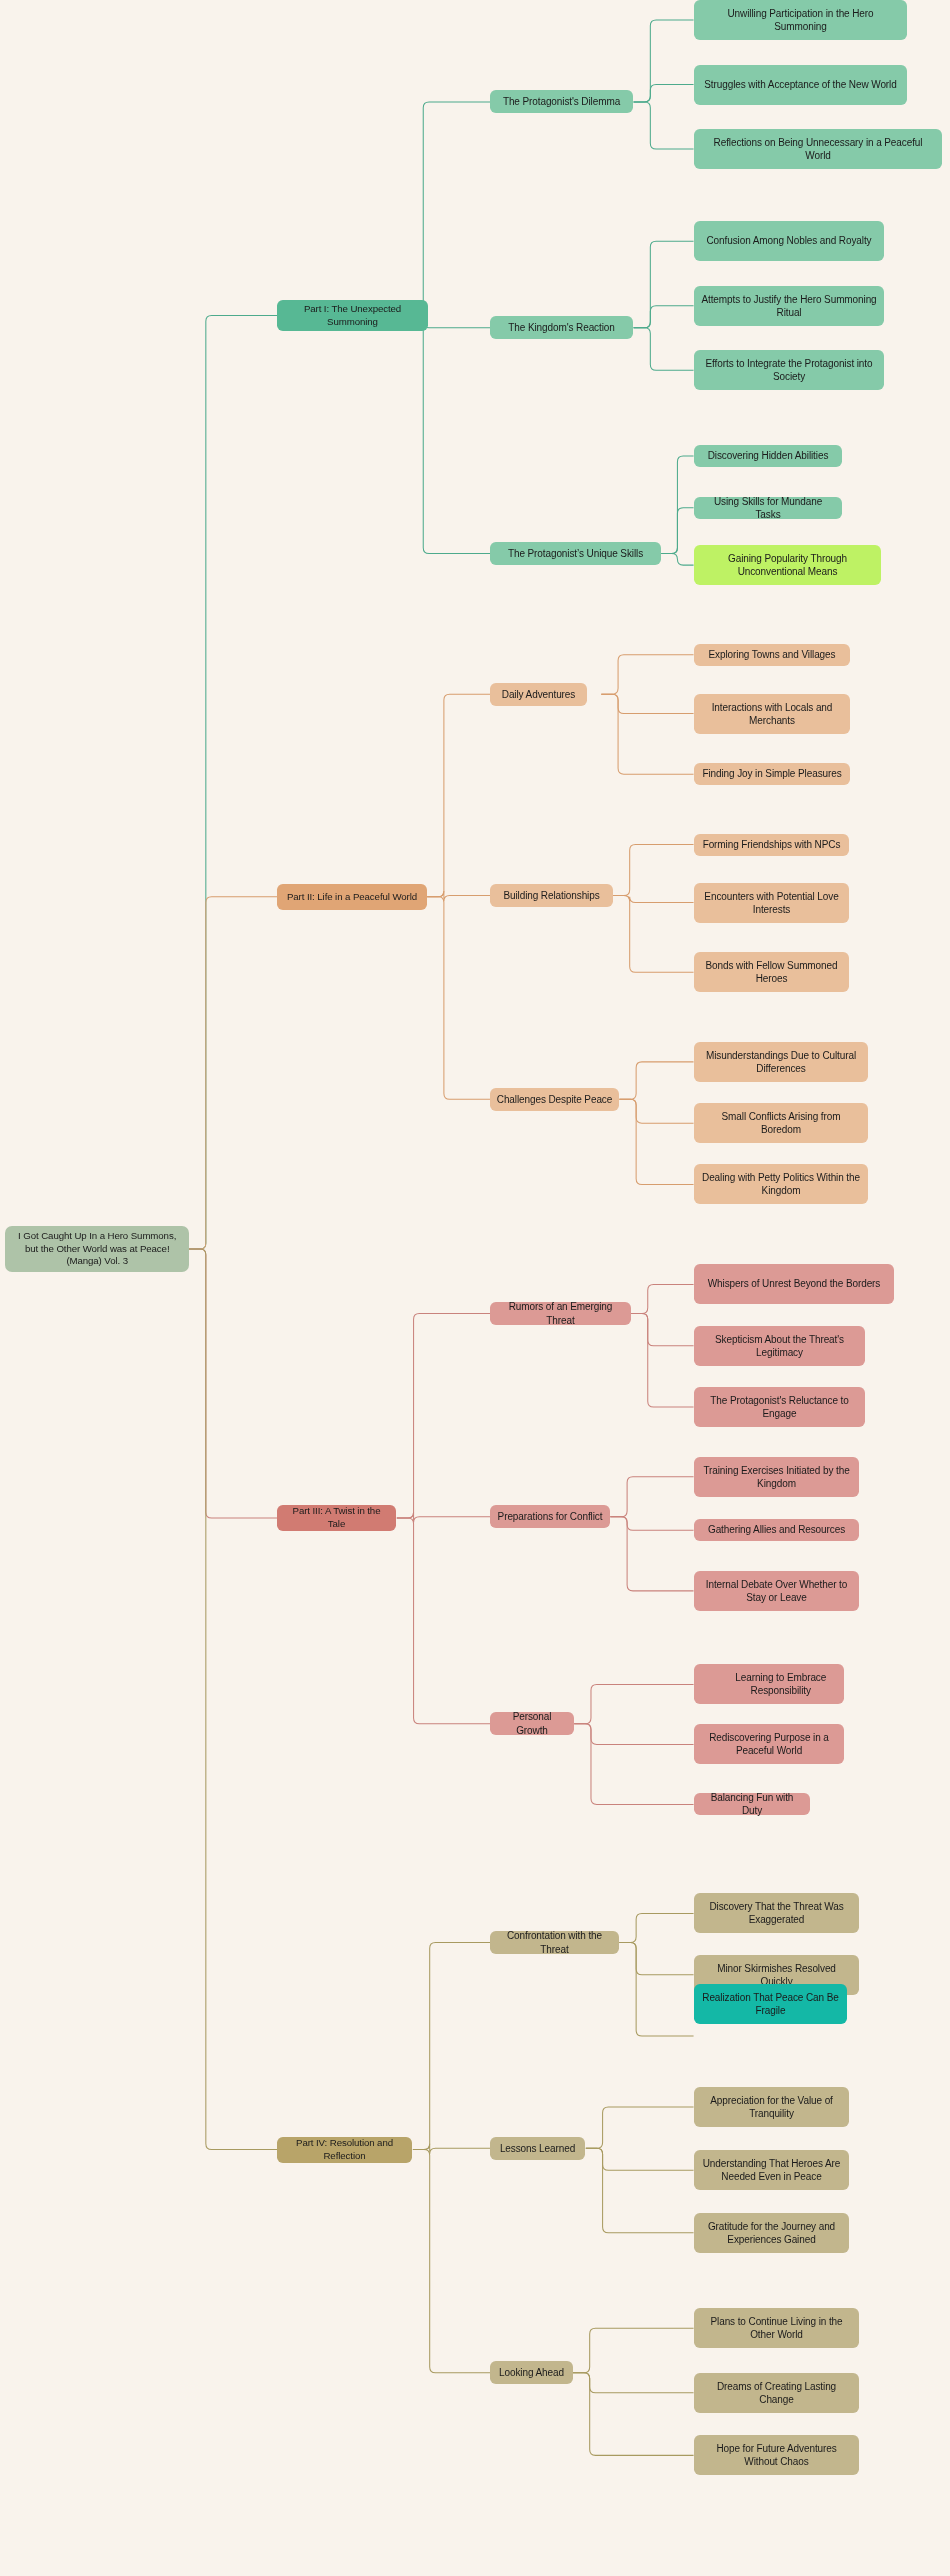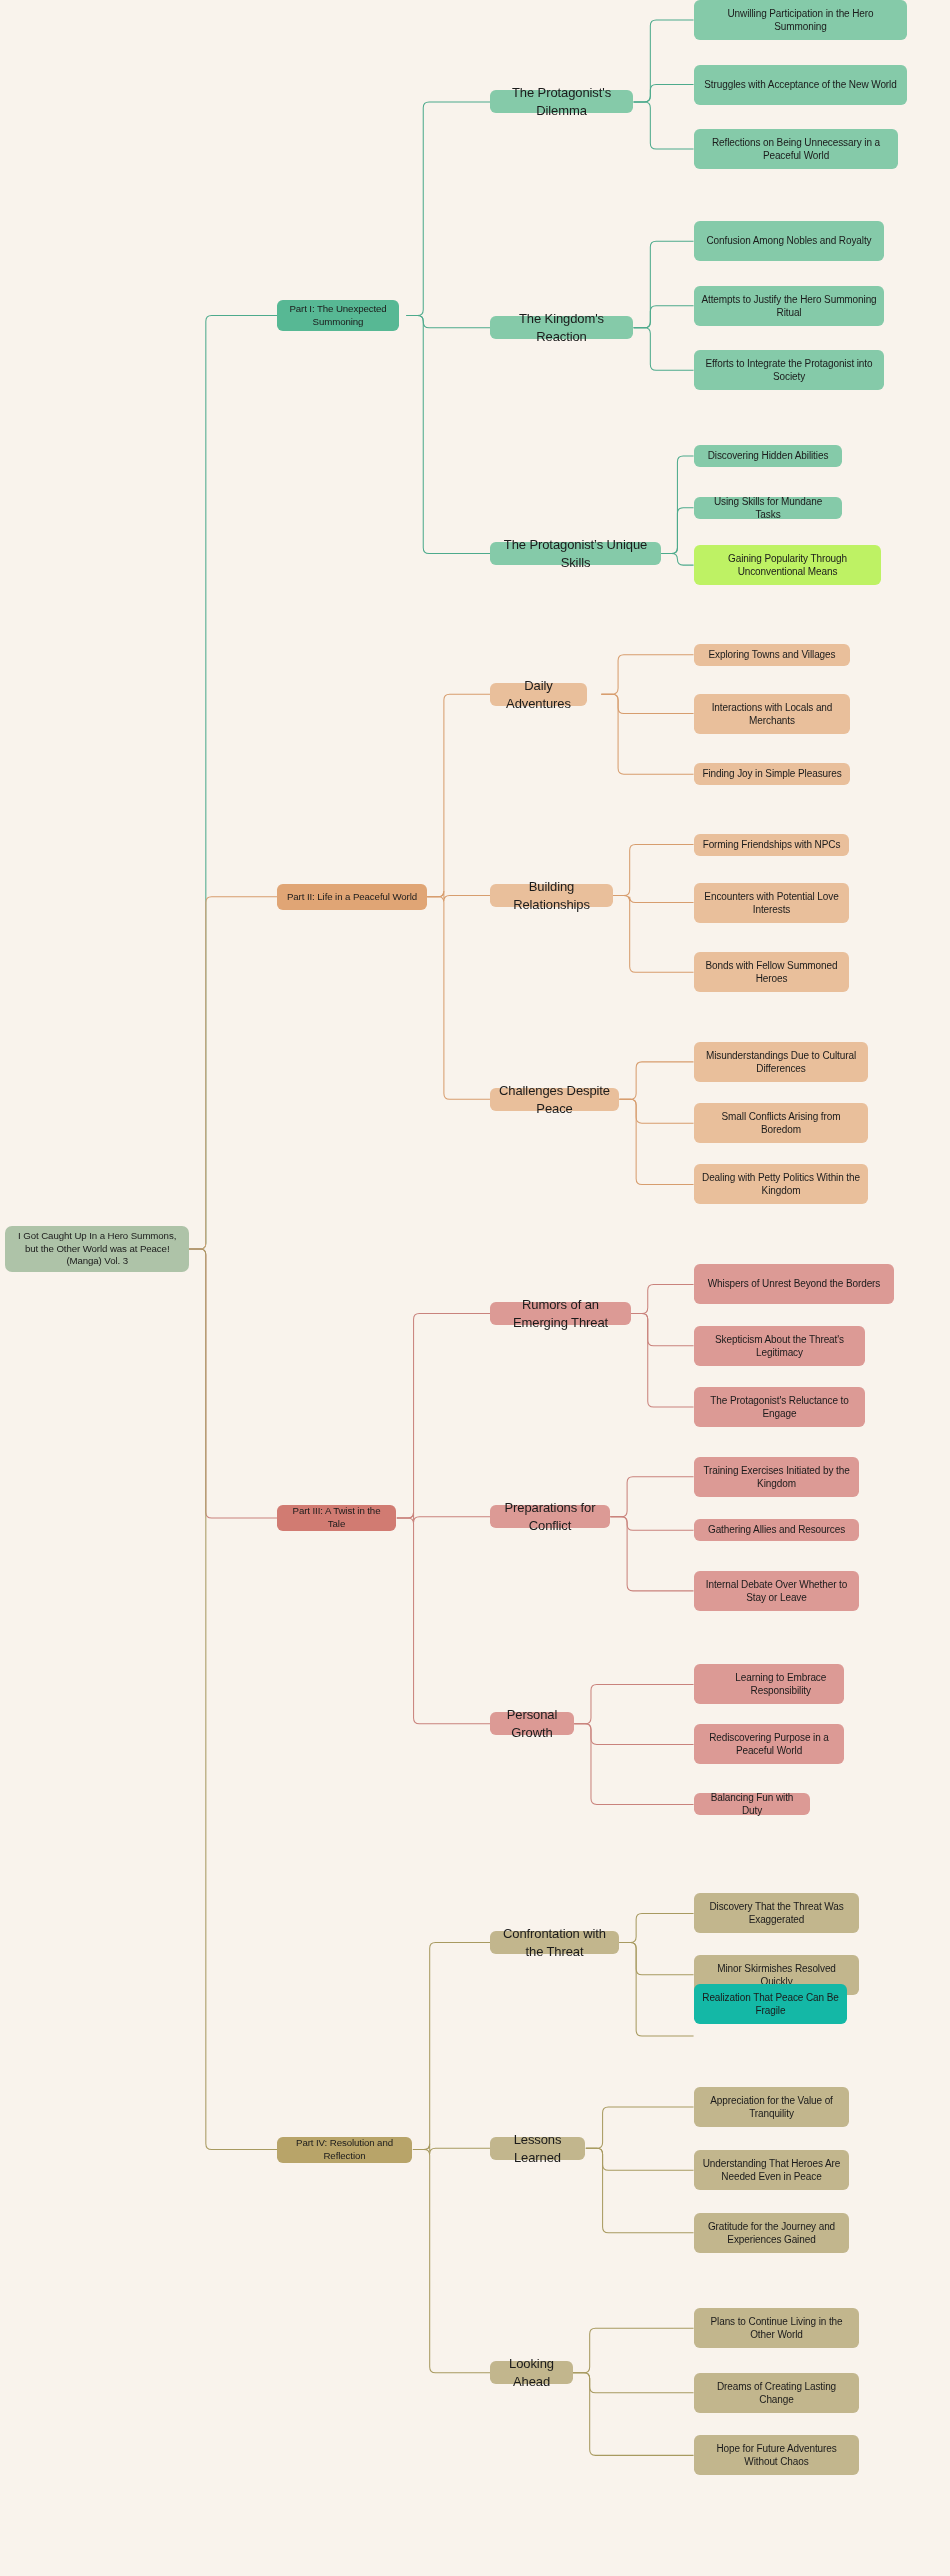--- a/index.html
+++ b/index.html
@@ -20,21 +20,21 @@
     color:#1b1b1b;
     line-height:1.32;
     padding:3.9px 6.5px;
     letter-spacing:-0.1px;
   }
   .root{
     font-size:9.7px;
     border-radius:7px;
   }
   .branch{font-size:9.7px;font-weight:400;}
-  .sub{font-size:13px;}
+  .sub{font-size:10px;}
   .leaf{font-size:10px;}
 </style>
 </head>
 <body>
 
 <div id="mindmap">
   <svg class="links" id="links-svg" viewBox="0 0 1474 3993">
       <path d="M293,1936 L310,1936 Q319,1936 319,1927 L319,498 Q319,489 328,489 L430,489" fill="none" stroke="#4daa8c" stroke-width="1.6"></path>
       <path d="M630,489 L647,489 Q656,489 656,480 L656,167 Q656,158 665,158 L760,158" fill="none" stroke="#4daa8c" stroke-width="1.6"></path>
       <path d="M982,158 L999,158 Q1008,158 1008,149 L1008,40 Q1008,31 1017,31 L1075,31" fill="none" stroke="#4daa8c" stroke-width="1.6"></path>
@@ -83,25 +83,25 @@
       <path d="M908,3330 L925,3330 Q934,3330 934,3321 L934,3275 Q934,3266 943,3266 L1075,3266" fill="none" stroke="#a89a60" stroke-width="1.6"></path>
       <path d="M908,3330 L925,3330 Q934,3330 934,3339 L934,3355 Q934,3364 943,3364 L1075,3364" fill="none" stroke="#a89a60" stroke-width="1.6"></path>
       <path d="M908,3330 L925,3330 Q934,3330 934,3339 L934,3452 Q934,3461 943,3461 L1075,3461" fill="none" stroke="#a89a60" stroke-width="1.6"></path>
       <path d="M640,3332 L657,3332 Q666,3332 666,3341 L666,3669 Q666,3678 675,3678 L760,3678" fill="none" stroke="#a89a60" stroke-width="1.6"></path>
       <path d="M888,3678 L905,3678 Q914,3678 914,3669 L914,3618 Q914,3609 923,3609 L1075,3609" fill="none" stroke="#a89a60" stroke-width="1.6"></path>
       <path d="M888,3678 L905,3678 Q914,3678 914,3687 L914,3700 Q914,3709 923,3709 L1075,3709" fill="none" stroke="#a89a60" stroke-width="1.6"></path>
       <path d="M888,3678 L905,3678 Q914,3678 914,3687 L914,3797 Q914,3806 923,3806 L1075,3806" fill="none" stroke="#a89a60" stroke-width="1.6"></path>
     </svg>
   <div id="nodes">
       <div class="node root" style="left: 5.2px; top: 1226px; width: 184px; height: 46px; background: rgb(174, 195, 168);">I Got Caught Up In a Hero Summons, but the Other World was at Peace! (Manga) Vol. 3</div>
-      <div class="node branch" style="left: 277px; top: 300px; width: 122px; height: 31px; background: rgb(87, 184, 148);">Part I: The Unexpected Summoning</div>
+      <div class="node branch" style="left: 277px; top: 300px; width: 151px; height: 31px; background: rgb(87, 184, 148);">Part I: The Unexpected Summoning</div>
       <div class="node sub" style="left: 490px; top: 90px; width: 143px; height: 23px; background: rgb(133, 202, 169);">The Protagonist's Dilemma</div>
       <div class="node leaf" style="left: 694px; top: 0px; width: 213px; height: 40px; background: rgb(133, 202, 169);">Unwilling Participation in the Hero Summoning</div>
       <div class="node leaf" style="left: 694px; top: 65px; width: 213px; height: 40px; background: rgb(133, 202, 169);">Struggles with Acceptance of the New World</div>
-      <div class="node leaf" style="left: 694px; top: 129px; width: 204px; height: 40px; background: rgb(133, 202, 169);">Reflections on Being Unnecessary in a Peaceful World</div>
+      <div class="node leaf" style="left: 694px; top: 129px; width: 248px; height: 40px; background: rgb(133, 202, 169);">Reflections on Being Unnecessary in a Peaceful World</div>
       <div class="node sub" style="left: 490px; top: 316px; width: 143px; height: 23px; background: rgb(133, 202, 169);">The Kingdom's Reaction</div>
       <div class="node leaf" style="left: 694px; top: 221px; width: 190px; height: 40px; background: rgb(133, 202, 169);">Confusion Among Nobles and Royalty</div>
       <div class="node leaf" style="left: 694px; top: 286px; width: 190px; height: 40px; background: rgb(133, 202, 169);">Attempts to Justify the Hero Summoning Ritual</div>
       <div class="node leaf" style="left: 694px; top: 350px; width: 190px; height: 40px; background: rgb(133, 202, 169);">Efforts to Integrate the Protagonist into Society</div>
       <div class="node sub" style="left: 490px; top: 542px; width: 171px; height: 23px; background: rgb(133, 202, 169);">The Protagonist’s Unique Skills</div>
       <div class="node leaf" style="left: 694px; top: 445px; width: 148px; height: 22px; background: rgb(133, 202, 169);">Discovering Hidden Abilities</div>
       <div class="node leaf" style="left: 694px; top: 497px; width: 148px; height: 22px; background: rgb(133, 202, 169);">Using Skills for Mundane Tasks</div>
       <div class="node leaf" style="left: 694px; top: 545px; width: 187px; height: 40px; background: #bef264;">Gaining Popularity Through Unconventional Means</div>
       <div class="node branch" style="left: 277px; top: 884px; width: 150px; height: 26px; background: rgb(224, 165, 117);">Part II: Life in a Peaceful World</div>
       <div class="node sub" style="left: 490px; top: 683px; width: 97px; height: 23px; background: rgb(233, 191, 155);">Daily Adventures</div>

